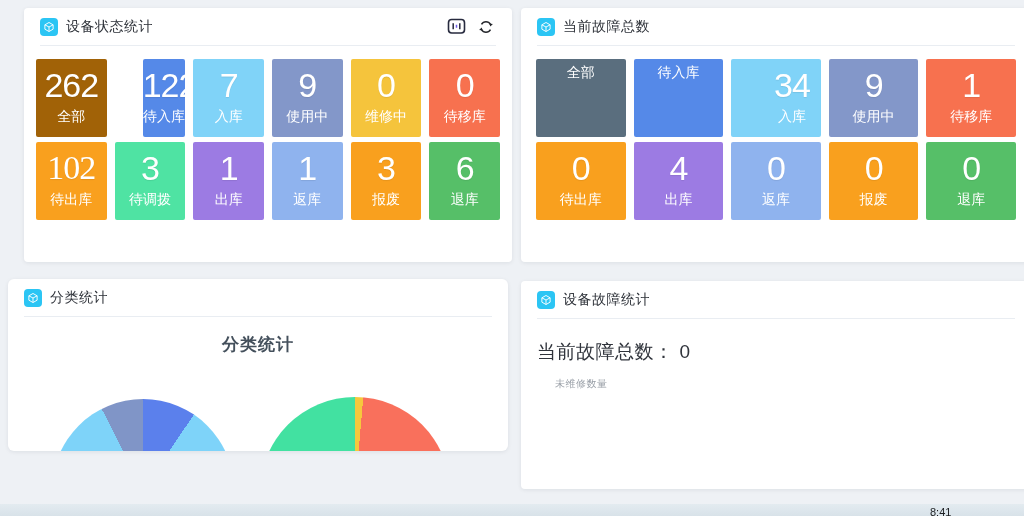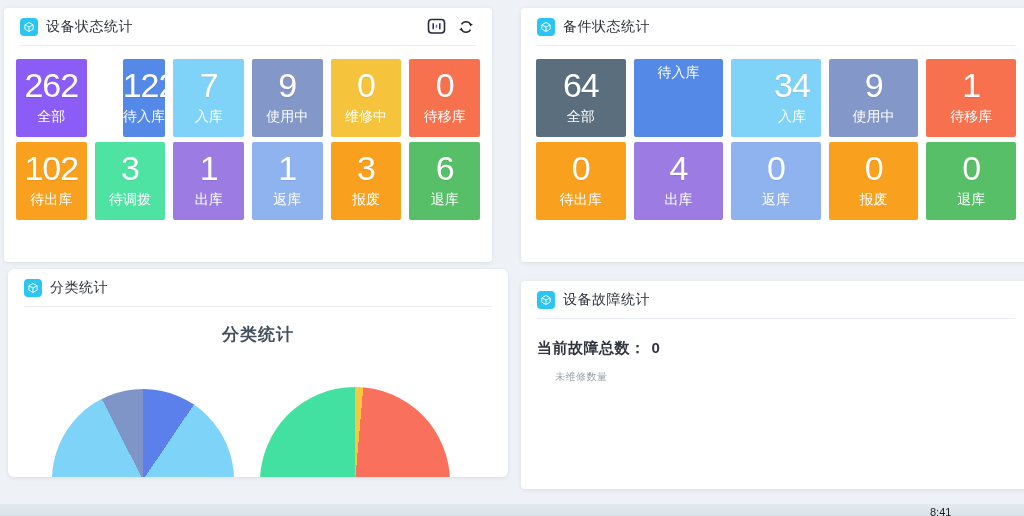--- a/index.html
+++ b/index.html
@@ -9,23 +9,23 @@
     background: #eef1f5;
     position: relative;
   }
   .panel {
     position: absolute;
     background: #ffffff;
     border-radius: 4px;
     box-shadow: 0 1px 4px rgba(0,21,41,.08);
     overflow: hidden;
   }
-  #panel-device { left: 4px;  top: 8px;   width: 488px; height: 254px; }
+  #panel-device { left: 24px;  top: 8px;   width: 488px; height: 254px; }
   #panel-spare  { left: 521px; top: 8px;  width: 510px; height: 254px; }
-  #panel-category { left: 8px; top: 269px; width: 500px; height: 208px; border-radius: 6px; }
+  #panel-category { left: 8px; top: 279px; width: 500px; height: 172px; border-radius: 6px; }
   #panel-fault  { left: 521px; top: 281px; width: 510px; height: 208px; }
 
   .panel-header {
     height: 37px;
     display: flex;
     align-items: center;
     padding: 0 16px;
   }
   .cube-badge {
     width: 18px; height: 18px;
@@ -96,22 +96,22 @@
   }
   .pie {
     position: absolute;
     border-radius: 50%;
   }
   #pie-left  { left: 44px;  top: 120px; width: 182px; height: 182px; }
   #pie-right { left: 252px; top: 118px; width: 190px; height: 190px; }
 
   .fault-body { padding: 20px 16px 0 16px; }
   .fault-total {
-    font-size: 15px;
-    font-weight: bold;
+    font-size: 19px;
+    font-weight: normal;
     color: #30343c;
     letter-spacing: .5px;
   }
   .fault-total .num { margin-left: 6px; }
   .fault-sub {
     margin-top: 12px;
     margin-left: 18px;
     font-size: 10px;
     color: #9aa0a8;
     letter-spacing: .5px;
@@ -158,21 +158,21 @@
           <path d="M4.5 6.4 A5.2 5.2 0 0 1 13.5 6.4" fill="none" stroke="#24262b" stroke-width="1.5"></path>
           <polygon points="12.2,5.4 15.9,5.9 13.4,8.6" fill="#24262b"></polygon>
           <path d="M13.5 11.6 A5.2 5.2 0 0 1 4.5 11.6" fill="none" stroke="#24262b" stroke-width="1.5"></path>
           <polygon points="5.8,12.6 2.1,12.1 4.6,9.4" fill="#24262b"></polygon>
         </svg>
       </button>
     </span>
   </div>
   <div class="divider"></div>
   <div class="tile-grid">
-      <div class="tile" style="background: #8b5cf6;">
+      <div class="tile" style="background: #a16207;">
         <div class="tile-value">262</div>
         <div class="tile-label">全部</div>
       </div>
       <div class="tile" style="background: rgb(85, 137, 232); margin-left: 28px;">
         <div class="tile-value">122</div>
         <div class="tile-label">待入库</div>
       </div>
       <div class="tile" style="background: rgb(128, 211, 248);">
         <div class="tile-value">7</div>
         <div class="tile-label">入库</div>
@@ -182,21 +182,21 @@
         <div class="tile-label">使用中</div>
       </div>
       <div class="tile" style="background: rgb(245, 196, 60);">
         <div class="tile-value">0</div>
         <div class="tile-label">维修中</div>
       </div>
       <div class="tile" style="background: rgb(247, 113, 79);">
         <div class="tile-value">0</div>
         <div class="tile-label">待移库</div>
       </div>
-      <div class="tile" style="background: rgb(249, 160, 30);">
+      <div class="tile" style="background: rgb(249, 160, 30); font-family: Liberation Serif, serif;">
         <div class="tile-value">102</div>
         <div class="tile-label">待出库</div>
       </div>
       <div class="tile" style="background: rgb(79, 227, 163);">
         <div class="tile-value">3</div>
         <div class="tile-label">待调拨</div>
       </div>
       <div class="tile" style="background: rgb(156, 123, 227);">
         <div class="tile-value">1</div>
         <div class="tile-label">出库</div>
@@ -217,26 +217,25 @@
 </section>
 
 <section class="panel" id="panel-spare">
   <div class="panel-header">
     <span class="cube-badge">
       <svg width="14" height="14" viewBox="0 0 18 18">
         <path d="M9 3.2 14.3 6.2 14.3 11.8 9 14.8 3.7 11.8 3.7 6.2 Z" fill="none" stroke="#fff" stroke-width="1.2" stroke-linejoin="round"></path>
         <path d="M9 9 9 14.8 M9 9 3.7 6.2 M9 9 14.3 6.2" fill="none" stroke="#fff" stroke-width="1.2"></path>
       </svg>
     </span>
-    <span class="panel-title">备件状态统计</span>
+    <span class="panel-title">当前故障总数</span>
   </div>
   <div class="divider"></div>
   <div class="tile-grid">
       <div class="tile" style="background: rgb(90, 110, 126);">
-        <div class="tile-value">64</div>
         <div class="tile-label">全部</div>
       </div>
       <div class="tile" style="background: rgb(85, 137, 232);">
         <div class="tile-label">待入库</div>
       </div>
       <div class="tile" style="background: rgb(128, 211, 248); padding-left: 32px;">
         <div class="tile-value">34</div>
         <div class="tile-label">入库</div>
       </div>
       <div class="tile" style="background: rgb(131, 151, 201);">

